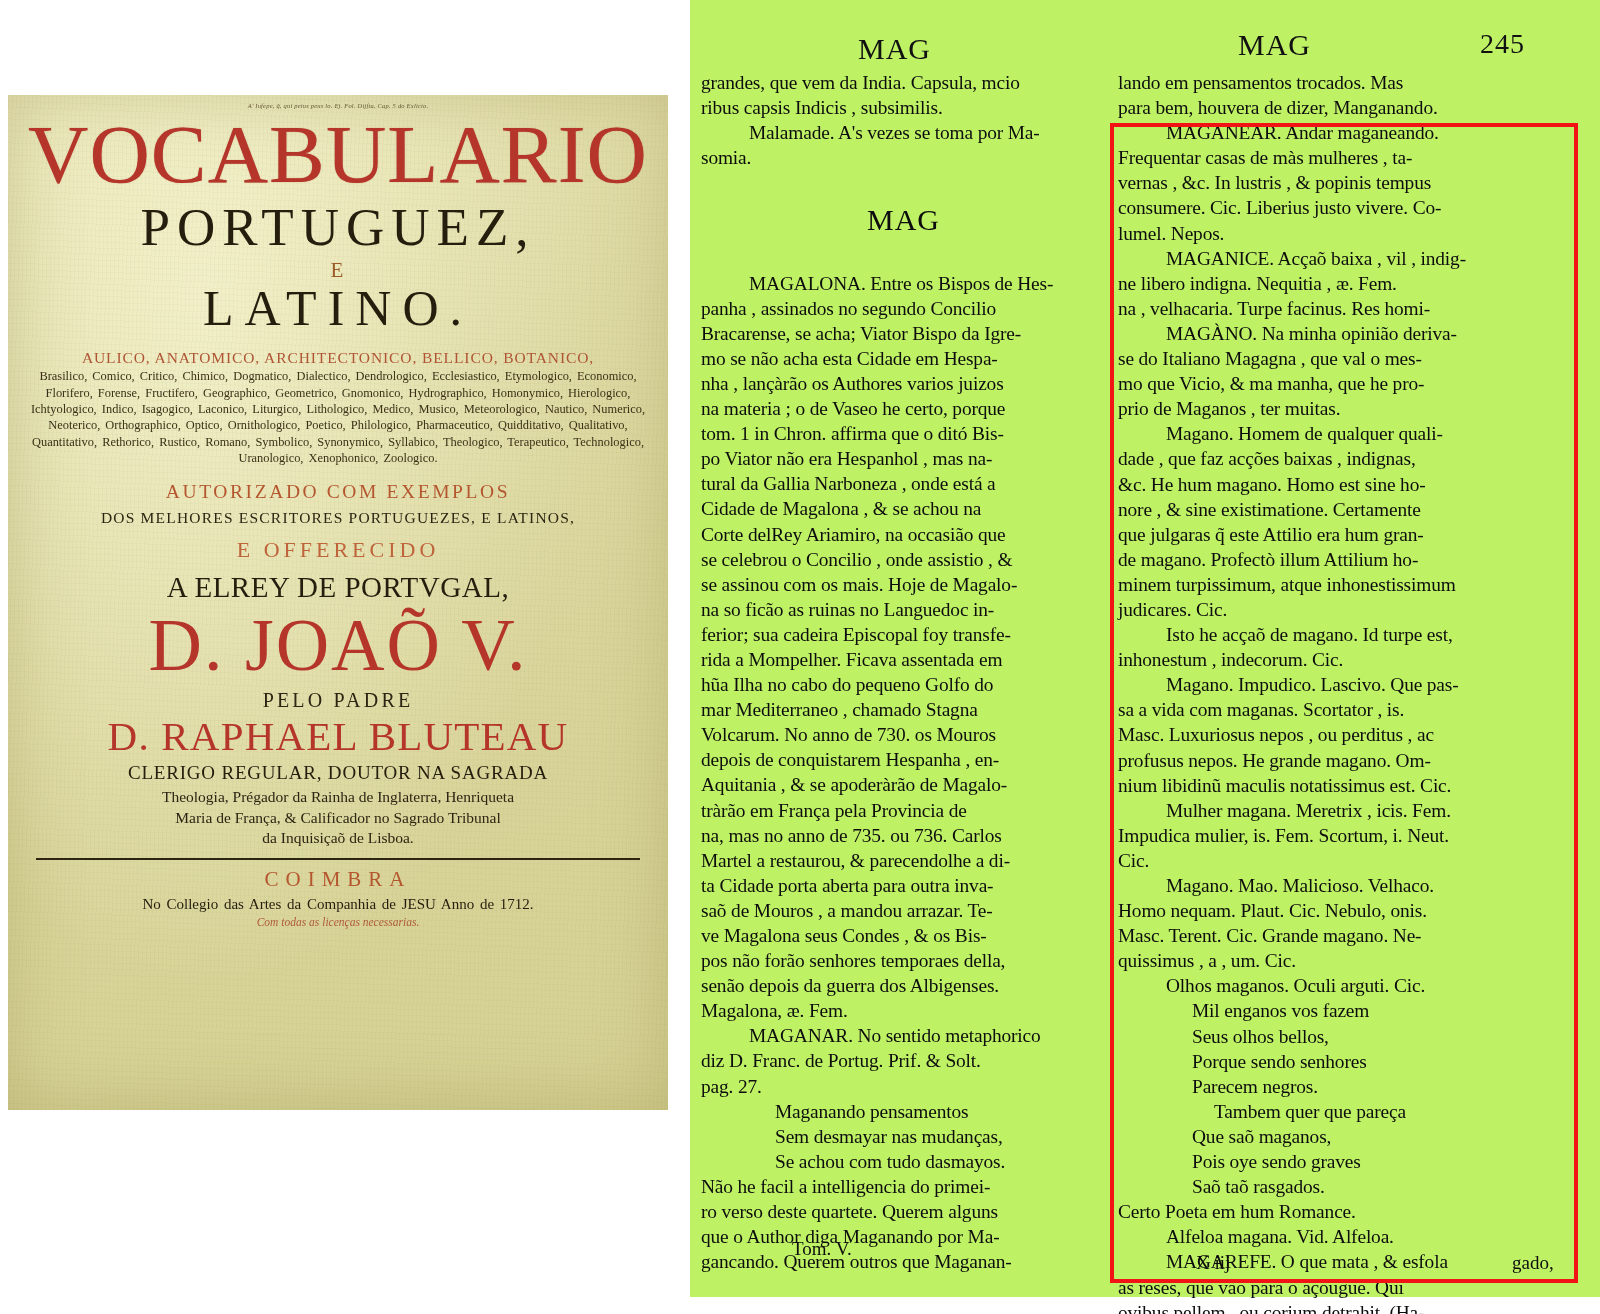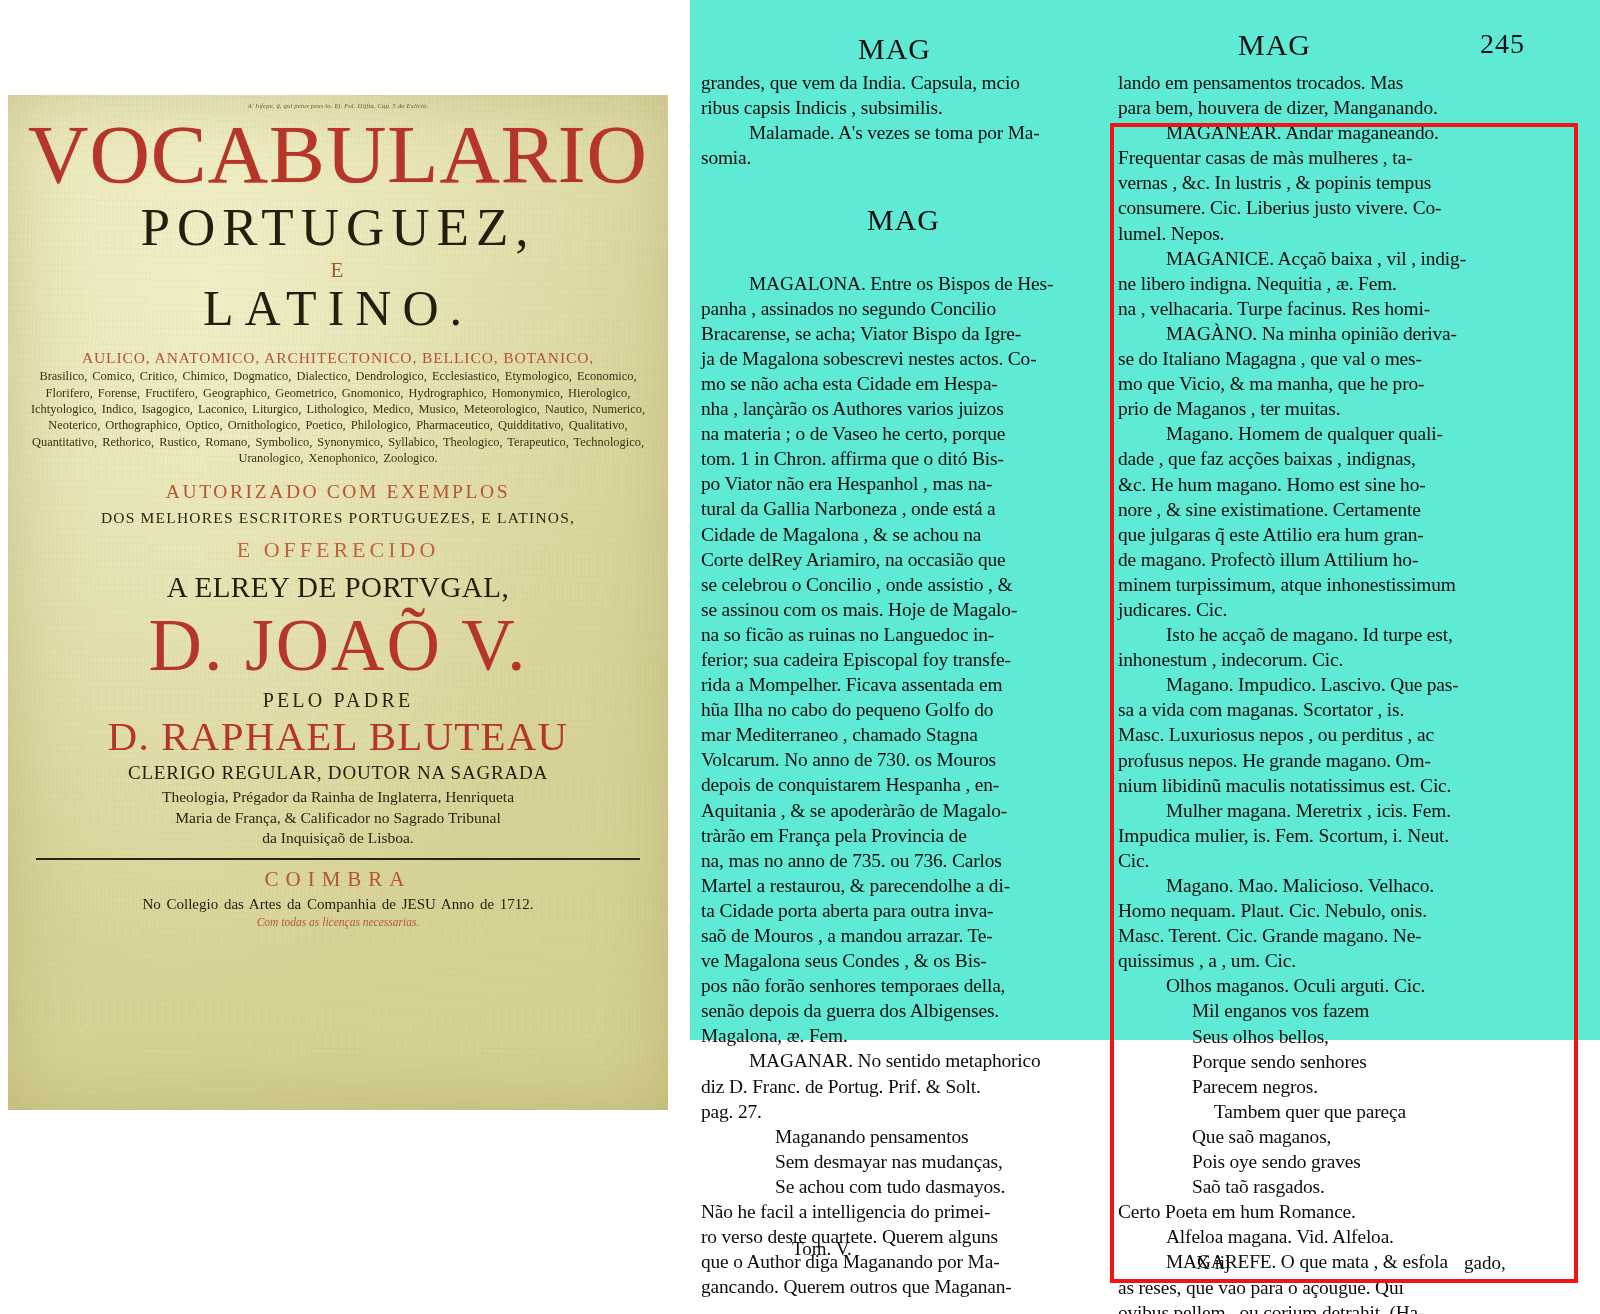--- a/index.html
+++ b/index.html
@@ -186,22 +186,22 @@
     margin-top: 5px;
     line-height: 1;
   }
 
   
   #dict-page {
     position: absolute;
     left: 690px;
     top: 0;
     width: 910px;
-    height: 1040px;
-    background: #5eead4;
+    height: 1297px;
+    background: #bef264;
   }
   .running-head {
     position: absolute;
     font-size: 30px;
     letter-spacing: 1px;
     color: #111;
     font-family: "Liberation Serif", serif;
   }
   #head-left  { left: 168px; top: 32px; }
   #head-right { left: 548px; top: 28px; }
@@ -289,21 +289,20 @@
       <span class="ln">grandes, que vem da India. Capsula, mcio</span>
       <span class="ln">ribus capsis Indicis , subsimilis.</span>
       <span class="ln ind">Malamade. A's vezes se toma por Ma-</span>
       <span class="ln">somia.</span>
       <span class="ln">&nbsp;</span>
       <span class="ln c midhead">MAG</span>
       <span class="ln">&nbsp;</span>
       <span class="ln ind">MAGALONA. Entre os Bispos de Hes-</span>
       <span class="ln">panha , assinados no segundo Concilio</span>
       <span class="ln">Bracarense, se acha; Viator Bispo da Igre-</span>
-      <span class="ln">ja de Magalona sobescrevi nestes actos. Co-</span>
       <span class="ln">mo se não acha esta Cidade em Hespa-</span>
       <span class="ln">nha , lançàrão os Authores varios juizos</span>
       <span class="ln">na materia ; o de Vaseo he certo, porque</span>
       <span class="ln">tom. 1 in Chron. affirma que o ditó Bis-</span>
       <span class="ln">po Viator não era Hespanhol , mas na-</span>
       <span class="ln">tural da Gallia Narboneza , onde está a</span>
       <span class="ln">Cidade de Magalona , &amp; se achou na</span>
       <span class="ln">Corte delRey Ariamiro, na occasião que</span>
       <span class="ln">se celebrou o Concilio , onde assistio , &amp;</span>
       <span class="ln">se assinou com os mais. Hoje de Magalo-</span>
@@ -383,16 +382,16 @@
       <span class="ln ind2">Saõ taõ rasgados.</span>
       <span class="ln">Certo Poeta em hum Romance.</span>
       <span class="ln ind">Alfeloa magana. Vid. Alfeloa.</span>
       <span class="ln ind">MAGAREFE. O que mata , &amp; esfola</span>
       <span class="ln">as reses, que vão para o açougue.  Qui</span>
       <span class="ln">ovibus pellem , ou corium detrahit. (Ha-</span>
     </div>
 
   <div class="colophon" style="left:60px; top:1238px;margin-left:42px;">Tom. V.</div>
   <div class="colophon" style="left:506px; top:1252px;">X iij</div>
-  <div class="colophon" style="left:774px; top:1252px;">gado,</div>
+  <div class="colophon" style="left:822px; top:1252px;">gado,</div>
 </div>
 
 <div id="highlight-box"></div>
 
 </body></html>

